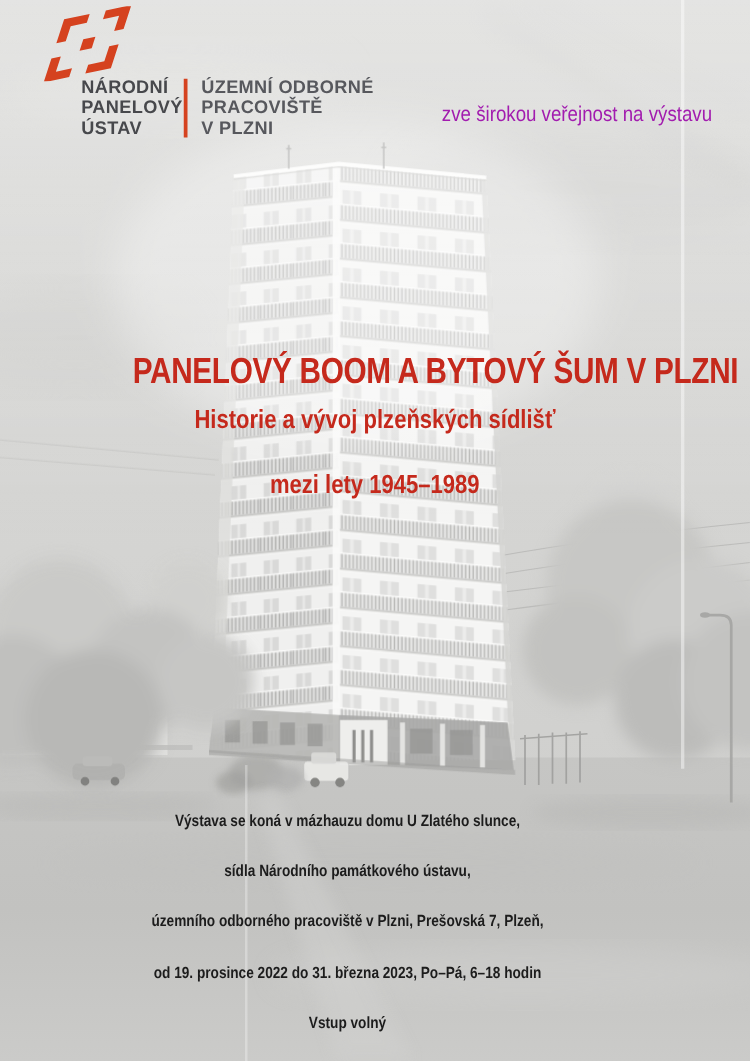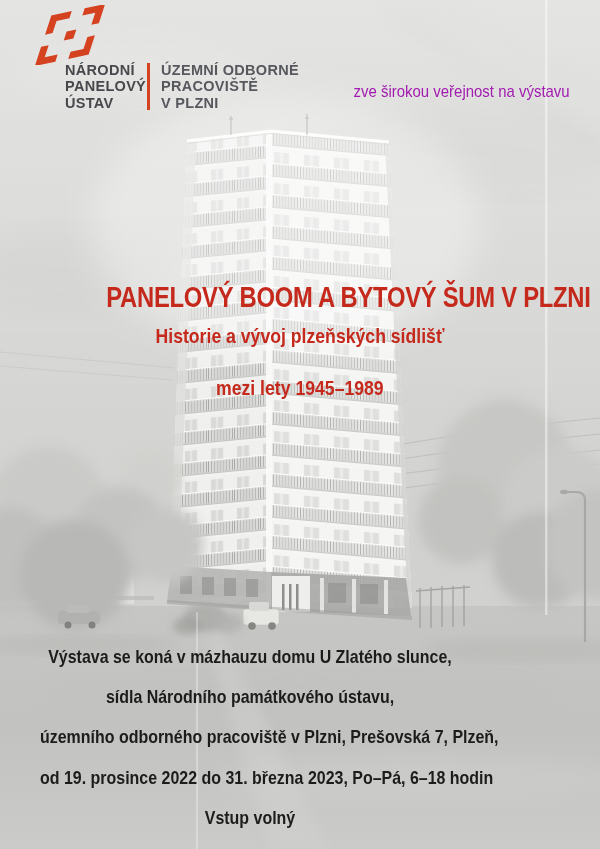--- a/index.html
+++ b/index.html
@@ -44,22 +44,23 @@
     position:absolute;left:0;width:600px;text-align:center;
     font-size:21px;font-weight:bold;color:#c5291c;white-space:nowrap;
   }
   .subtitle .sx{display:inline-block;transform:scaleX(.84);transform-origin:50% 50%;}
   .subtitle.s1{top:324px;}
   .subtitle.s2{top:376px;}
 
   
   .details{
     position:absolute;left:0;top:637px;width:500px;text-align:center;
-    font-size:19px;font-weight:bold;color:#1c1c1c;line-height:40.2px;
+    font-size:13px;font-weight:bold;color:#1c1c1c;line-height:40.2px;
     white-space:nowrap;
+    padding-left:28px;
   }
   .details .line{display:block;transform:scaleX(.84);transform-origin:50% 50%;}
 </style>
 </head>
 <body>
 
 <div class="poster">
 
   <svg class="photo" viewBox="0 0 600 849" aria-hidden="true">
     <defs>

